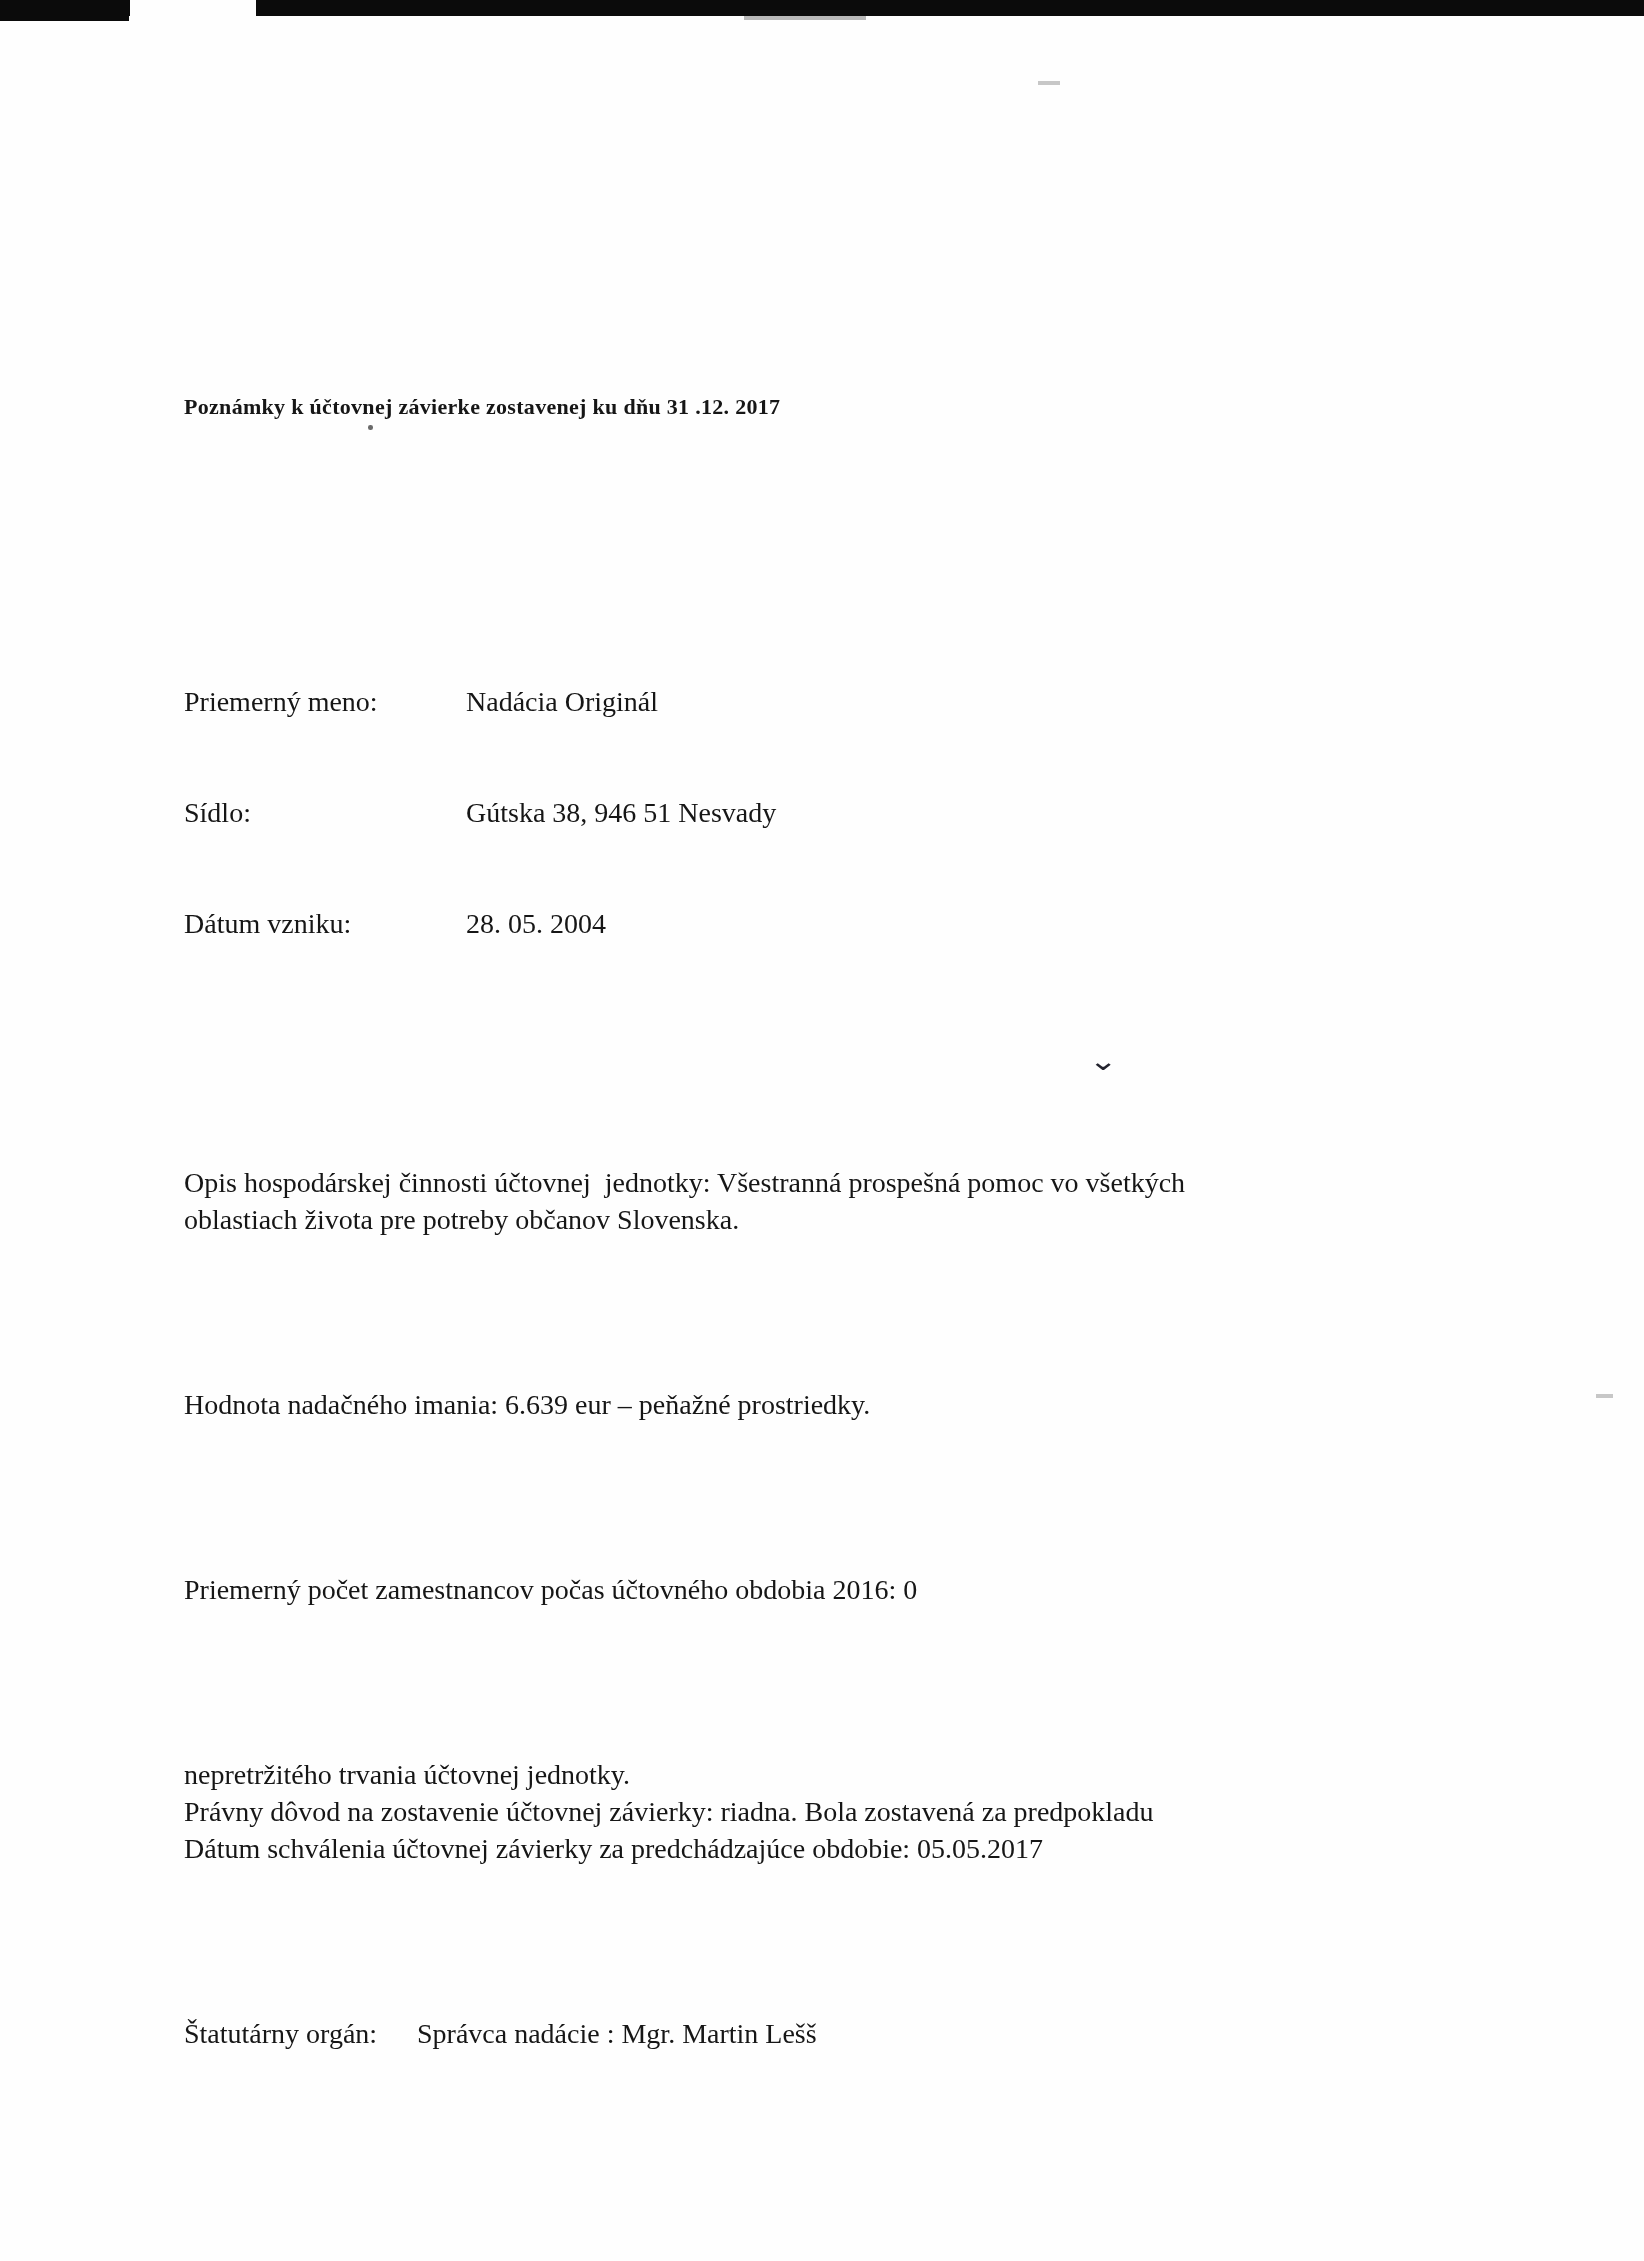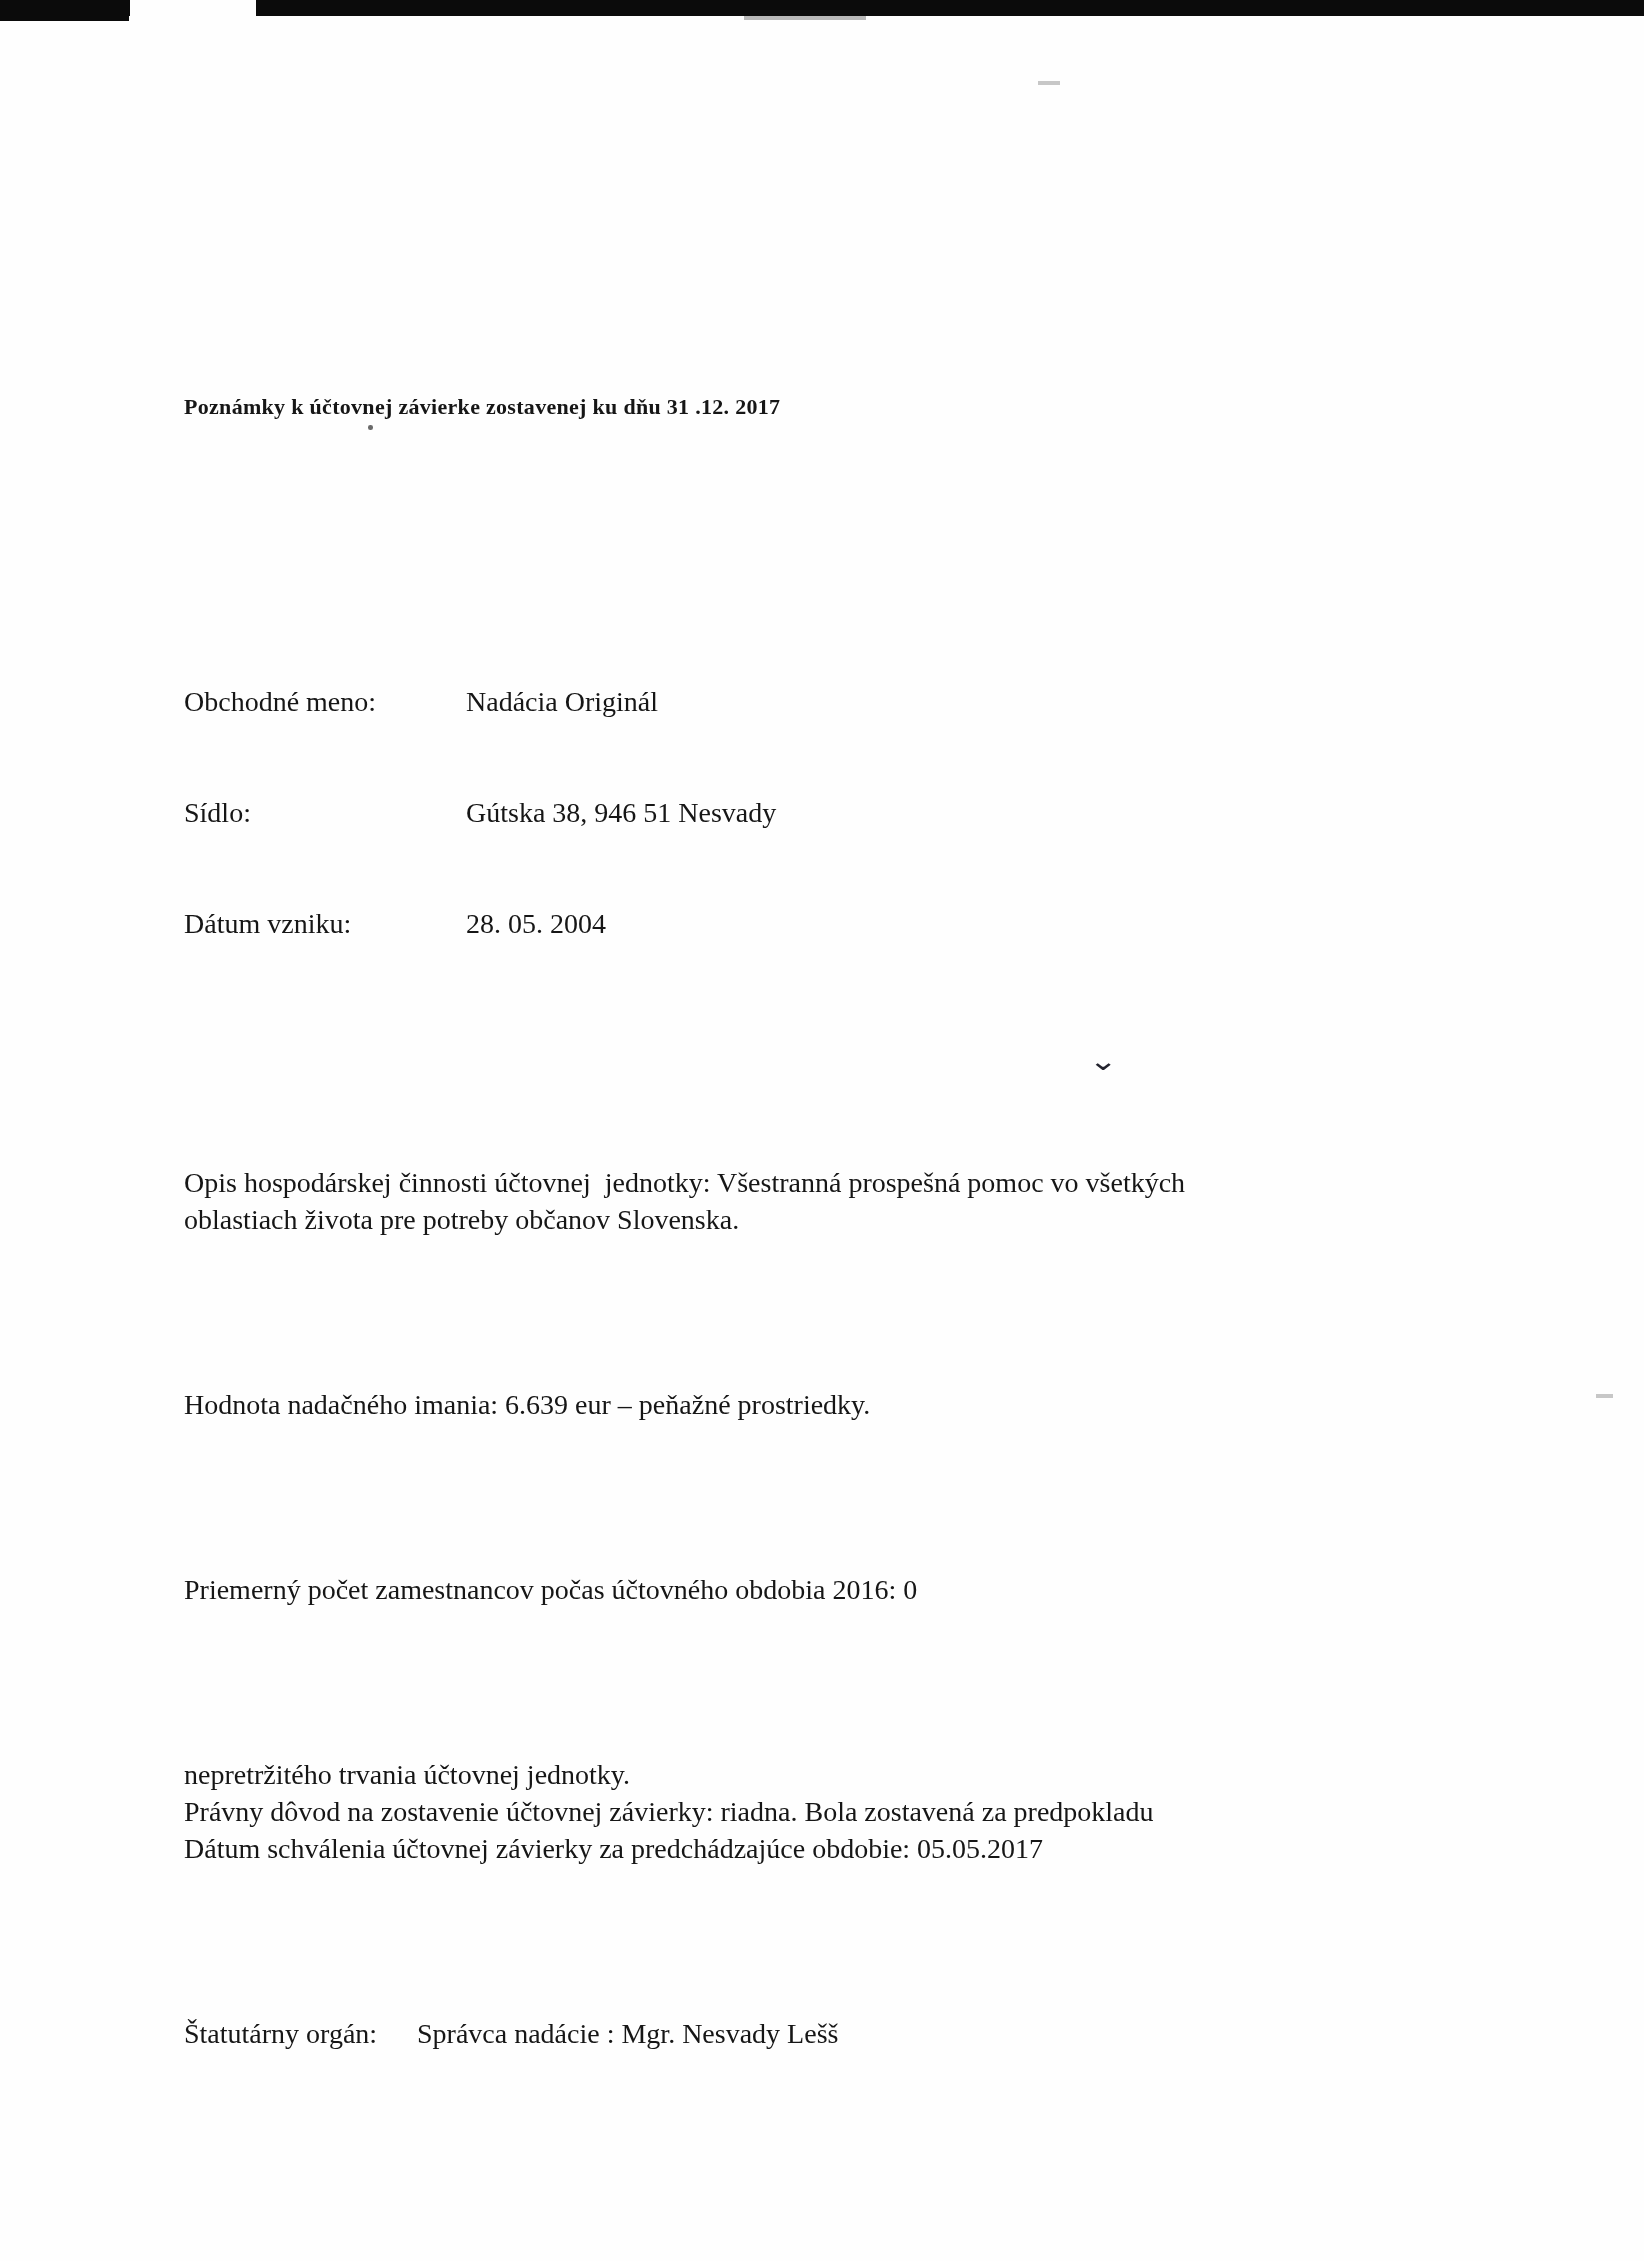--- a/index.html
+++ b/index.html
@@ -92,42 +92,42 @@
   <div class="speck speck-dot"></div>
 
   <span class="handwritten-mark">⌄</span>
 
   <div class="content">
 
     <h1 class="title">Poznámky k účtovnej závierke zostavenej ku dňu 31 .12. 2017</h1>
 
     <div class="info-block">
       <div class="info-row">
-        <span class="info-label">Obchodné meno:</span>
+        <span class="info-label">Priemerný meno:</span>
         <span class="info-value">Nadácia Originál</span>
       </div>
       <div class="info-row">
         <span class="info-label">Sídlo:</span>
         <span class="info-value">Gútska 38, 946 51 Nesvady</span>
       </div>
       <div class="info-row">
         <span class="info-label">Dátum vzniku:</span>
         <span class="info-value">28. 05. 2004</span>
       </div>
     </div>
 
     <div class="para lines"><div>Opis hospodárskej činnosti účtovnej  jednotky: Všestranná prospešná pomoc vo všetkých</div><div>oblastiach života pre potreby občanov Slovenska.</div></div>
 
     <p class="para">Hodnota nadačného imania: 6.639 eur – peňažné prostriedky.</p>
 
     <p class="para">Priemerný počet zamestnancov počas účtovného obdobia 2016: 0</p>
 
     <div class="para lines"><div>nepretržitého trvania účtovnej jednotky.</div><div>Právny dôvod na zostavenie účtovnej závierky: riadna. Bola zostavená za predpokladu</div><div>Dátum schválenia účtovnej závierky za predchádzajúce obdobie: 05.05.2017</div></div>
 
-    <p class="para"><span class="statutory-label">Štatutárny orgán:</span><span>Správca nadácie : Mgr. Nesvady Lešš</span></p>
+    <p class="para"><span class="statutory-label">Štatutárny orgán:</span><span>Správca nadácie : Mgr. Martin Lešš</span></p>
 
     
 
     
 
     
 
     
 
   </div>

